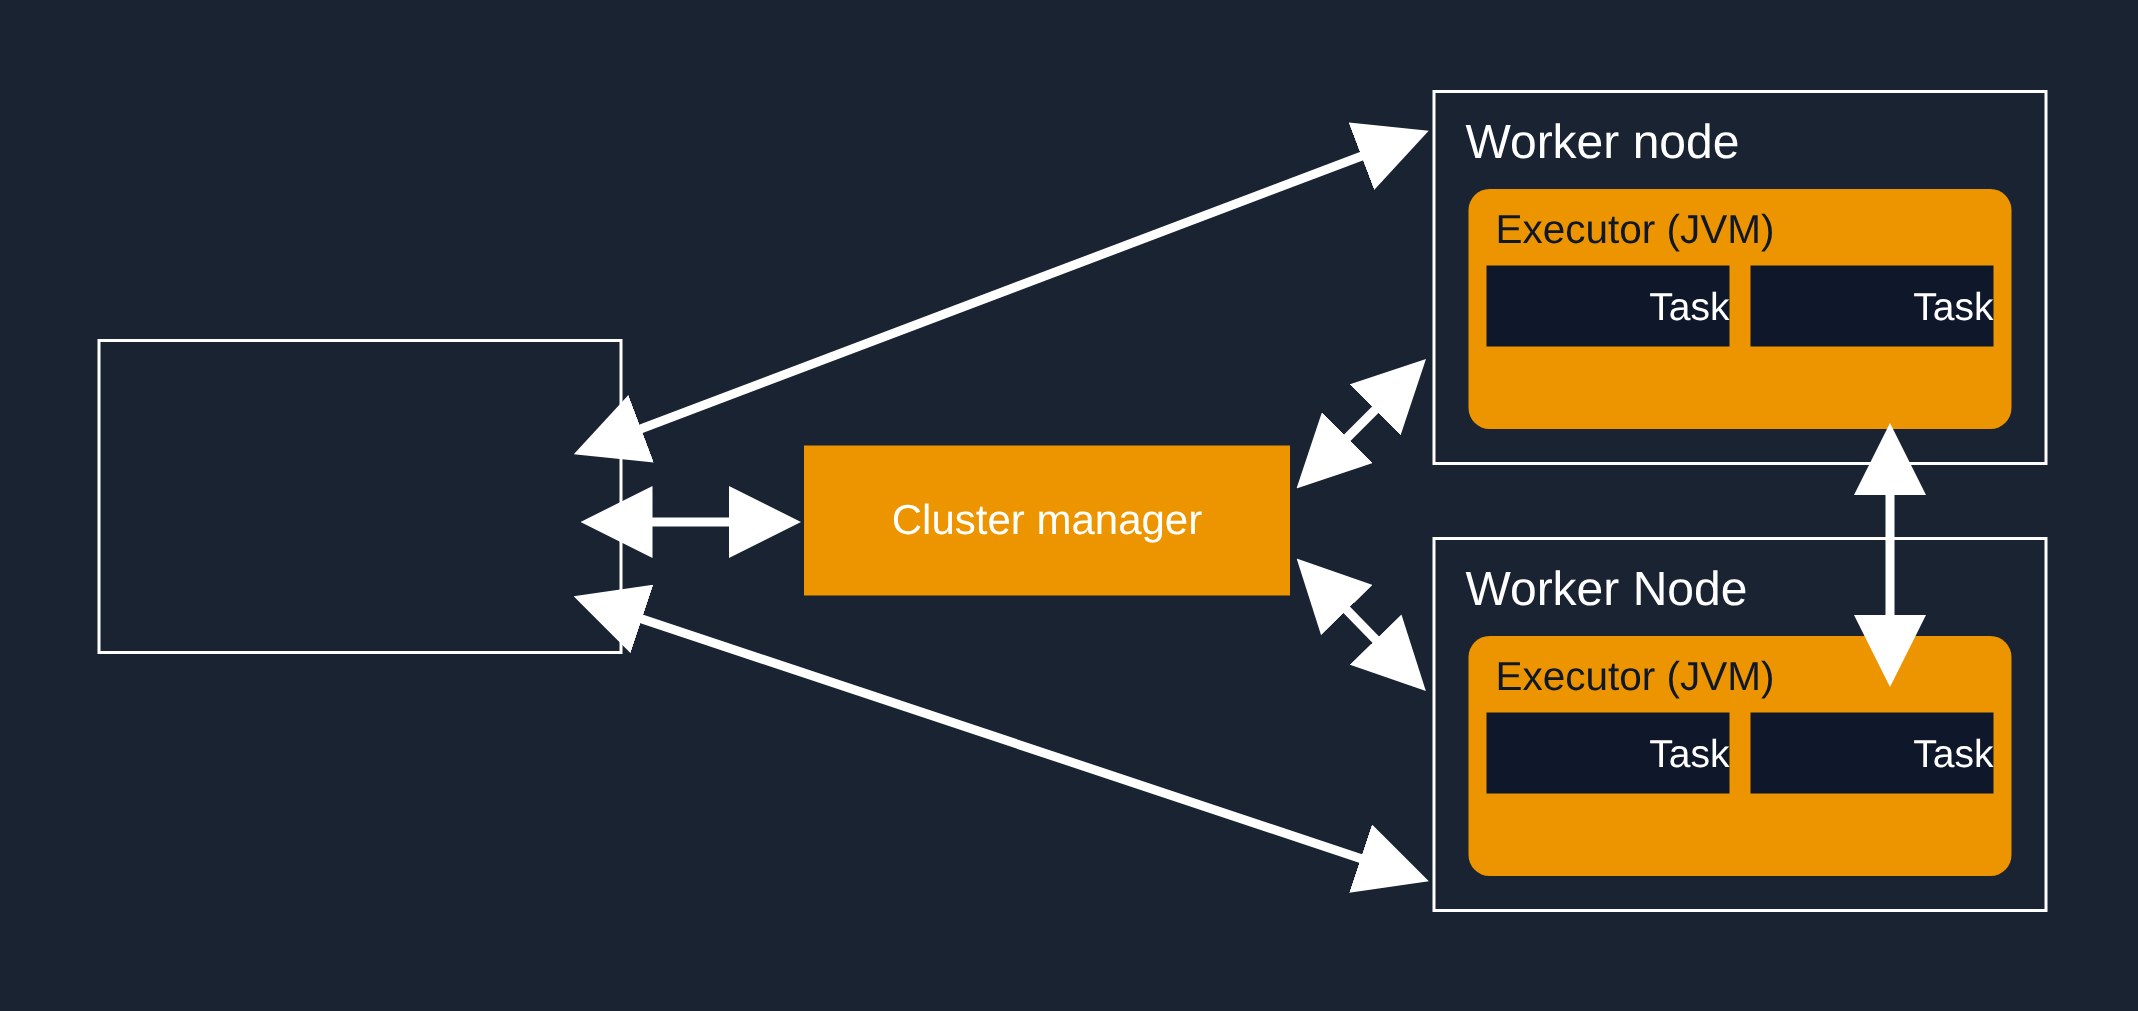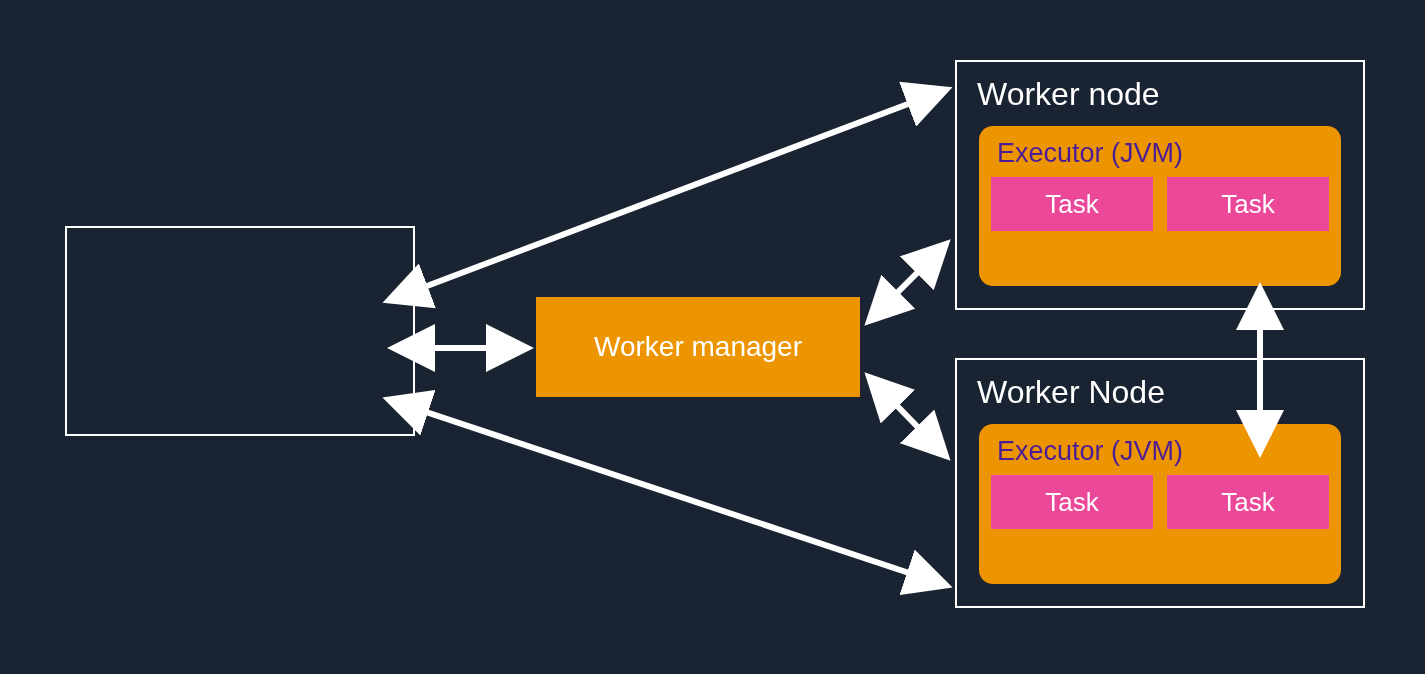--- a/index.html
+++ b/index.html
@@ -35,54 +35,54 @@
   }
   .rounded { border-radius: 14px; }
   .executor-box {
     position: absolute;
     background: #ed9500;
     border-radius: 14px;
     box-sizing: border-box;
     padding: 10px 12px 12px 12px;
   }
   .executor-title {
-    color: #4c1d95;
+    color: #0f172a;
     font-size: 27px;
     margin: 2px 0 8px 6px;
   }
   .task-row {
     display: flex;
     gap: 14px;
   }
   .task {
     flex: 1;
-    background: #ec4899;
+    background: #0f172a;
     color: #ffffff;
     font-size: 26px;
     display: flex;
     align-items: center;
-    justify-content: center;
+    justify-content: flex-end;
     height: 54px;
   }
   svg.arrows {
     position: absolute;
     left: 0; top: 0;
     width: 1425px;
     height: 674px;
     pointer-events: none;
   }
 </style>
 </head>
 <body>
 
 <div class="panel" style="left:65px; top:226px; width:350px; height:210px;">
 </div>
 
 <div class="box" style="left:536px; top:297px; width:324px; height:100px;">
-  <span>Worker manager</span>
+  <span>Cluster manager</span>
 </div>
 
 <div class="panel" style="left:955px; top:60px; width:410px; height:250px;">
   <div class="panel-title" style="left:20px; top:14px;">Worker node</div>
   <div class="executor-box" style="left:22px; top:64px; width:362px; height:160px;">
     <div class="executor-title">Executor (JVM)</div>
     <div class="task-row">
       <div class="task">
         <span>Task</span>
       </div>

